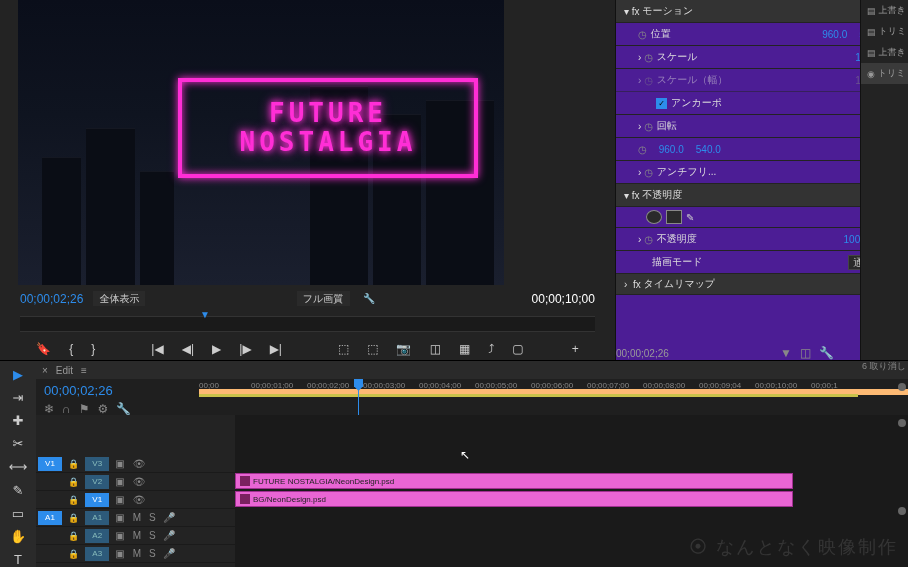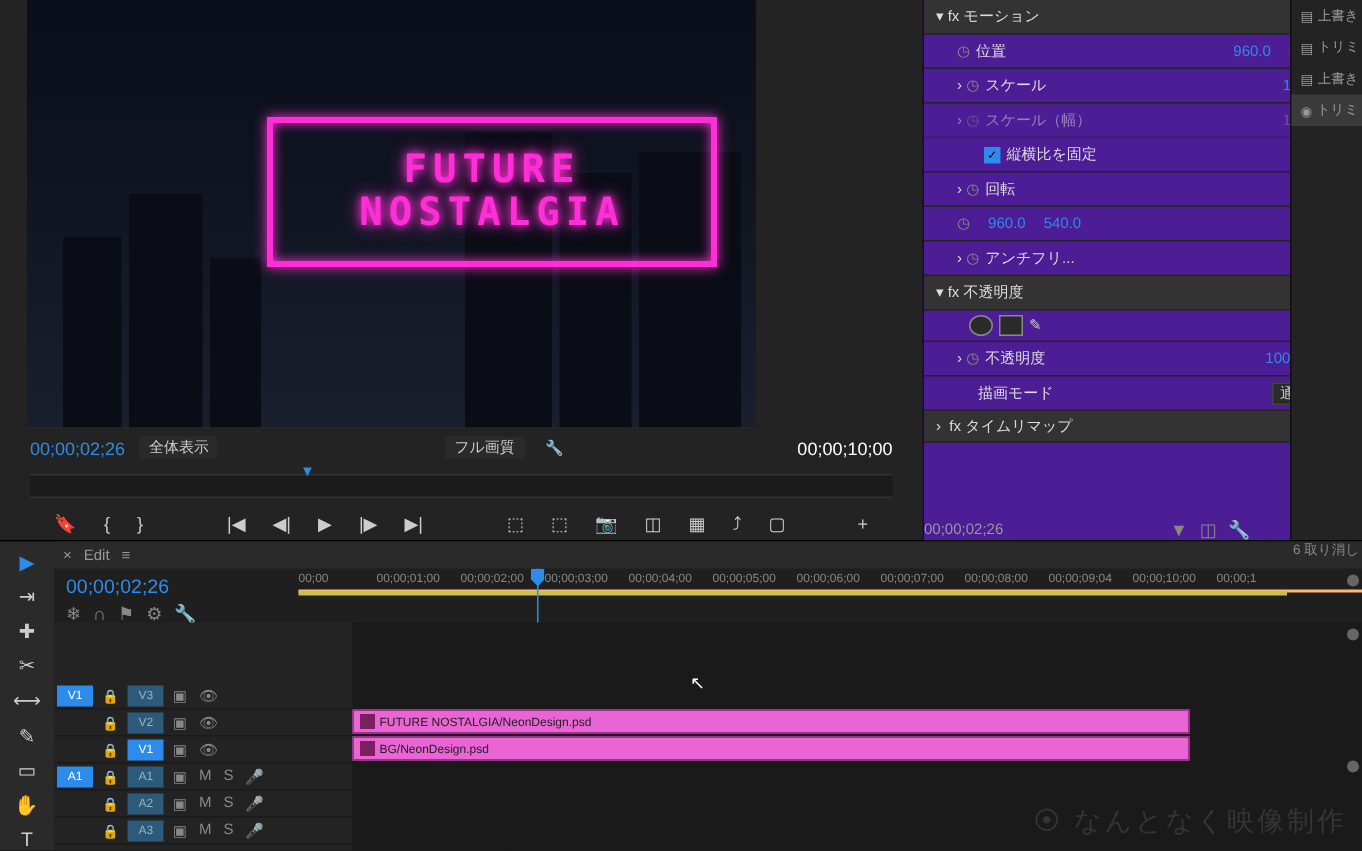--- a/index.html
+++ b/index.html
@@ -48,21 +48,21 @@
 .tool-strip{width:36px;background:#2a2a2a;display:flex;flex-direction:column;align-items:center;padding-top:6px;gap:8px}
 .tool{width:18px;height:18px;color:#ccc;display:flex;align-items:center;justify-content:center;cursor:pointer;font-size:13px}
 .tool.active{color:#2d8ceb}
 .timeline-main{flex:1;background:#1f1f1f;display:flex;flex-direction:column}
 .tl-tabs{height:18px;background:#2a2a2a;display:flex;align-items:center;padding-left:6px;gap:8px;font-size:10px;color:#999}
 .tl-header{height:36px;display:flex}
 .tl-header-left{width:163px;padding:4px 8px}
 .tl-tc{color:#2d8ceb;font-size:13px}
 .tl-controls{display:flex;gap:8px;margin-top:4px;color:#888;font-size:12px}
 .tl-ruler{flex:1;position:relative;padding-top:2px}
-.ruler-ticks{height:14px;display:flex;position:relative;border-bottom:2px solid #fdba74}
+.ruler-ticks{height:14px;display:flex;position:relative;border-bottom:6px solid #fdba74}
 .tick{position:absolute;font-size:8px;color:#888;top:0}
 .playhead{position:absolute;left:159px;top:0;bottom:-150px;width:1px;background:#2d8ceb}
 .playhead::before{content:"";position:absolute;top:0;left:-4px;width:9px;height:12px;background:#2d8ceb;clip-path:polygon(0 0,100% 0,100% 60%,50% 100%,0 60%)}
 .yellow-bar{position:absolute;left:0;right:50px;top:15px;height:3px;background:#c9c24a}
 .tl-tracks{flex:1;display:flex}
 .track-headers{width:199px;background:#232323}
 .track-row{height:18px;display:flex;align-items:center;border-bottom:1px solid #1a1a1a;font-size:9px}
 .track-tag{width:24px;height:14px;background:#1a3a52;color:#8bb;display:flex;align-items:center;justify-content:center;margin:16px 2px;font-size:8px}
 .track-tag.video{background:#2d5a7a}
 .track-tag.sel{background:#2d8ceb;color:#fff}
@@ -145,21 +145,21 @@
       <span class="fx-reset">↺</span>
     </div>
     <div class="fx-row fx-indent" style="opacity:.5">
       <span class="tw">›</span>&nbsp;<span class="stopwatch">◷</span>
       <span class="fx-label">スケール（幅）</span>
       <span style="color:#888;padding:0 8px">100.0</span>
       <span class="fx-reset">↺</span>
     </div>
     <div class="fx-row checkbox-row">
       <span class="chk">✓</span>
-      <span>縦横比を固定</span>
+      <span>アンカーポ</span>
       <span class="fx-reset">↺</span>
     </div>
     <div class="fx-row fx-indent">
       <span class="tw">›</span>&nbsp;<span class="stopwatch">◷</span>
       <span class="fx-label">回転</span>
       <span class="fx-val">0.0</span>
       <span class="fx-reset">↺</span>
     </div>
     <div class="fx-row fx-indent">
       <span class="stopwatch">◷</span>

